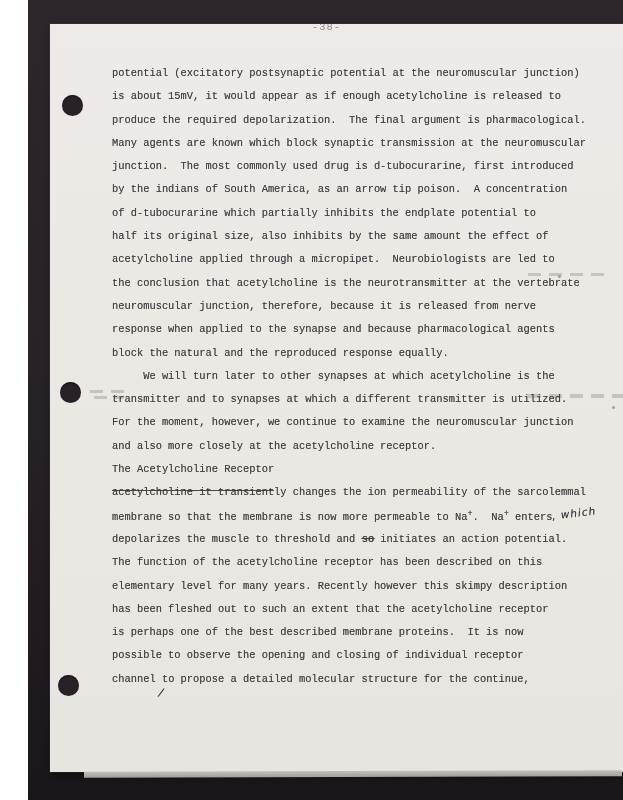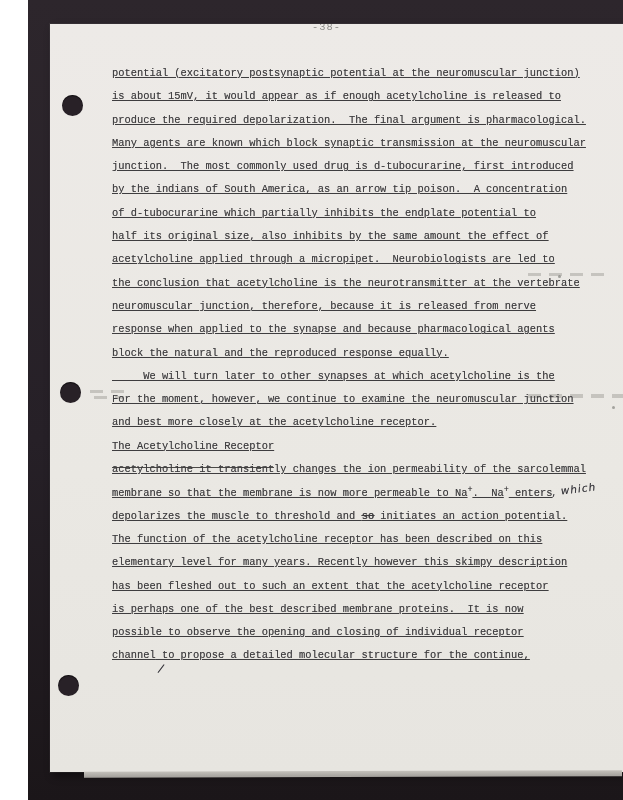--- a/index.html
+++ b/index.html
@@ -32,21 +32,21 @@
     background: #282127; box-shadow: inset 0 1px 1px rgba(0,0,0,0.6);
   }
   .hole-1 { left: 12px; top: 71px; }
   .hole-2 { left: 10px; top: 358px; }
   .hole-3 { left: 8px;  top: 651px; }
   .textblock {
     position: absolute; left: 62px; top: 38px; width: 500px;
     font-size: 10.4px; line-height: 23.3px; color: #3e3d3f;
     text-shadow: 0 0 0.4px rgba(62,61,63,0.55);
   }
-  .line { white-space: pre; height: 23.3px; position: relative; text-decoration: underline; }
+  .line { white-space: pre; height: 23.3px; position: relative; }
   .heading-underline {
     border-bottom: 1px solid #4a4947; padding-bottom: 15px;
   }
   .sup {
     display: inline-block; font-size: 8.5px; position: relative; top: -4px;
   }
   .hand {
     display: inline-block;
     font-family: "DejaVu Sans", sans-serif; font-style: italic;
     font-size: 10.5px; letter-spacing: 1px; color: #35343a;
@@ -108,22 +108,23 @@
         <div class="line">half its original size, also inhibits by the same amount the effect of</div>
         <div class="line">acetylcholine applied through a micropipet.  Neurobiologists are led to</div>
         <div class="line">the conclusion that acetylcholine is the neurotransmitter at the vertebrate</div>
         <div class="line">neuromuscular junction, therefore, because it is released from nerve</div>
         <div class="line">response when applied to the synapse and because pharmacological agents</div>
         <div class="line">block the natural and the reproduced response equally.</div>
       </div>
 
       <div class="para">
         <div class="line">     We will turn later to other synapses at which acetylcholine is the</div>
+        <div class="line">transmitter and to synapses at which a different transmitter is utilized.</div>
         <div class="line">For the moment, however, we continue to examine the neuromuscular junction</div>
-        <div class="line">and best more closely at the acetylcholine receptor.</div>
+        <div class="line">and also more closely at the acetylcholine receptor.</div>
       </div>
 
       <div class="line"><span class="heading-underline">The Acetylcholine Receptor</span></div>
 
       <div class="para">
         <div class="line">acetylcholine it transiently changes the ion permeability of the sarcolemmal</div>
         <div class="line"><span>membrane so that the membrane is now more permeable to Na</span><span class="sup">+</span><span>.  Na</span><span class="sup">+</span><span> enters</span><span class="hand">, which</span></div>
         <div class="line"><span>depolarizes the muscle to threshold and </span><span class="struck">so</span><span> initiates an action potential.</span></div>
         <div class="line">The function of the acetylcholine receptor has been described on this</div>
         <div class="line">elementary level for many years. Recently however this skimpy description</div>

